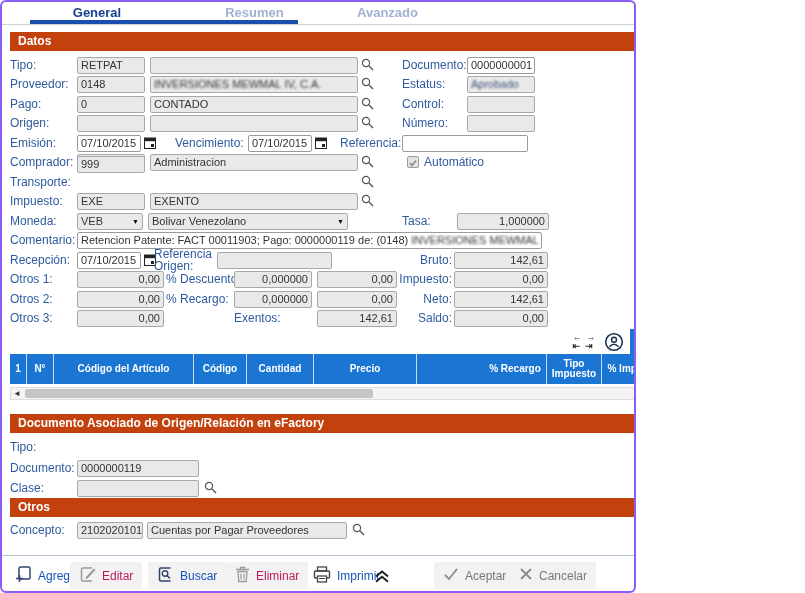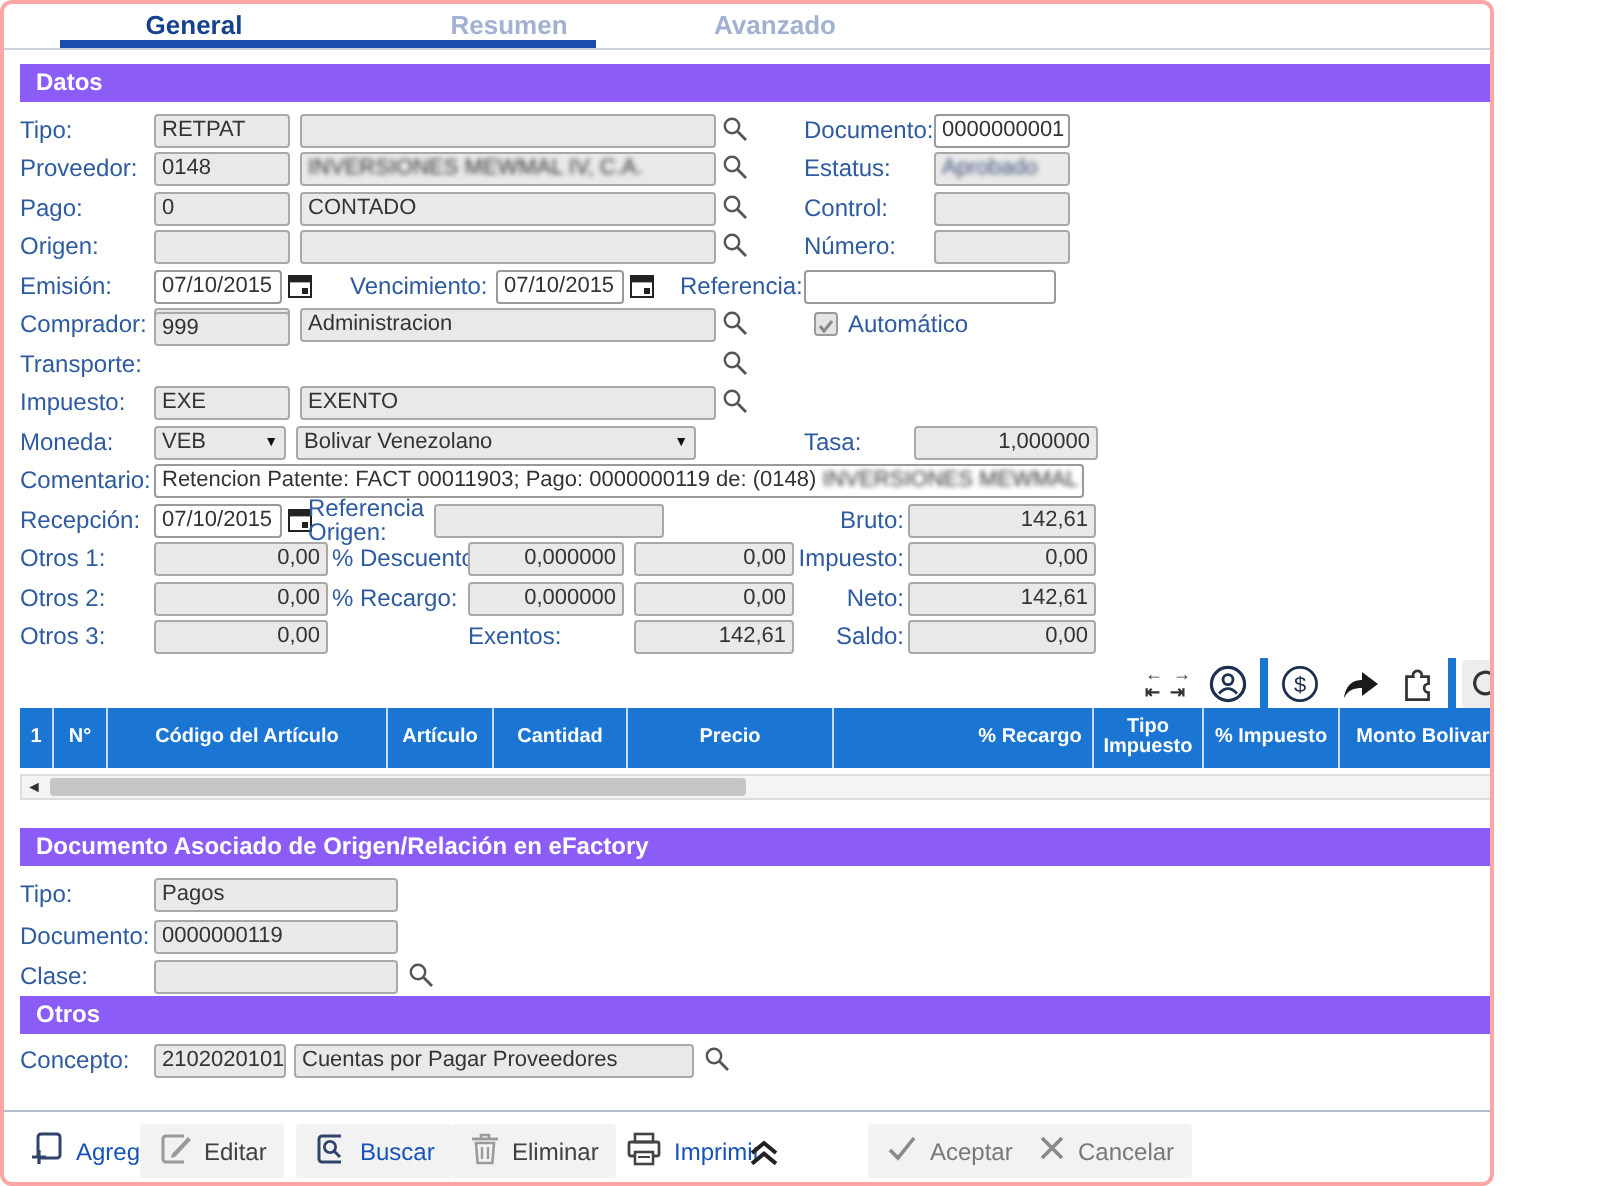--- a/index.html
+++ b/index.html
@@ -1,27 +1,27 @@
 <!DOCTYPE html>
 <html><head>
 <meta charset="utf-8">
 <style>
   html,body { margin:0; padding:0; background:#fff; font-family:"Liberation Sans", sans-serif; }
-  #app { position:relative; width:747px; height:593px; background:#fff; border:2px solid #fca5a5;
+  #app { position:relative; width:636px; height:593px; background:#fff; border:2px solid #8b5cf6;
          border-radius:6px; box-sizing:border-box; overflow:hidden; font-size:12px; color:#333; }
 
   
   .tab { position:absolute; top:3px; font-weight:bold; font-size:13px; text-align:center; cursor:pointer; }
   .tab.active { color:#16418c; }
   .tab.inactive { color:#a2b0d2; }
   .tab-underline { position:absolute; left:28px; top:18px; width:268px; height:4px; background:#1a4fae; }
   .tabstrip-line { position:absolute; left:0; top:22px; width:100%; height:1px; background:#ccd2dc; }
 
   
-  .sec { position:absolute; left:8px; height:19px; background:#8b5cf6; color:#fff; font-weight:bold;
+  .sec { position:absolute; left:8px; height:19px; background:#c2410c; color:#fff; font-weight:bold;
          font-size:12px; line-height:19px; padding-left:8px; box-sizing:border-box; }
 
   
   .lbl { position:absolute; color:#2e5b9f; font-size:12px; line-height:17px; white-space:nowrap; }
   .lbl.r { text-align:right; }
   .lbl.wrap2 { white-space:normal; line-height:12px; }
   .fld { position:absolute; height:17px; box-sizing:border-box; border:1px solid #9a9a9a; border-radius:2px;
          background:#fff; font-size:11px; line-height:15px; padding:0 3px; overflow:hidden; white-space:nowrap; }
   .fld.ro { background:#e9e9e9; border-color:#a8a8a8; }
   .fld.num { text-align:right; }
@@ -52,21 +52,21 @@
              border:1px solid #ddd; box-sizing:border-box; }
   .hscroll .thumb { position:absolute; left:14px; top:1px; width:348px; height:9px; background:#c5c5c5; border-radius:2px; }
   .hscroll .larr { position:absolute; left:2px; top:0; font-size:8px; line-height:11px; color:#333; cursor:pointer; }
   .hscroll .rarr { position:absolute; right:2px; top:0; font-size:8px; line-height:11px; color:#333; cursor:pointer; }
 
   
   .tb-sep { position:absolute; left:0; top:553px; width:100%; height:1px; background:#b6bfd0; }
   .btn { position:absolute; top:560px; height:27px; display:flex; align-items:center; gap:6px;
          padding:0 9px; font-size:12px; border-radius:2px; cursor:pointer; box-sizing:border-box; }
   .btn.gray { background:#f2f2f2; }
-  .t-blue { color:#1553b8; } .t-gray { color:#404040; } .t-dark { color:#777; }
+  .t-blue { color:#1553b8; } .t-gray { color:#be185d; } .t-dark { color:#777; }
 </style>
 </head>
 <body>
 
 <div id="app">
 
   <div class="tab active" style="left:50px;width:90px">General</div>
   <div class="tab inactive" style="left:205px;width:95px">Resumen</div>
   <div class="tab inactive" style="left:338px;width:95px">Avanzado</div>
   <div class="tab-underline"></div>
@@ -257,42 +257,41 @@
         <path d="M11 3 H4.5 A1.5 1.5 0 0 0 3 4.5 v11 A1.5 1.5 0 0 0 4.5 17 H11" fill="none" stroke="#333" stroke-width="1.6"></path>
         <line x1="8" y1="10" x2="16" y2="10" stroke="#333" stroke-width="1.6"></line>
         <polygon points="13,6.5 18.5,10 13,13.5" fill="#333"></polygon>
       </svg>
     </div>
 
   <div class="grid-head">
     <div class="th" style="left:0;width:17px">1</div>
     <div class="th" style="left:17px;width:27px">N°</div>
     <div class="th" style="left:44px;width:140px">Código del Artículo</div>
-    <div class="th" style="left:184px;width:53px">Artículo</div>
+    <div class="th" style="left:184px;width:53px">Código</div>
     <div class="th" style="left:237px;width:67px">Cantidad</div>
     <div class="th" style="left:304px;width:103px">Precio</div>
     <div class="th" style="left:474px;width:63px">% Recargo</div>
     <div class="th wrap" style="left:537px;width:55px">Tipo Impuesto</div>
     <div class="th" style="left:592px;width:68px">% Impuesto</div>
     <div class="th" style="left:660px;width:84px">Monto Bolivar</div>
     <div class="th" style="left:744px;width:23px;border-right:none"></div>
   </div>
   <div class="vscroll">
     <span>▲</span>
     <span>▼</span>
   </div>
   <div class="hscroll">
     <span class="larr">◄</span>
     <div class="thumb"></div>
     <span class="rarr">►</span>
   </div>
 
   <div class="sec" style="top:412px;width:789px">Documento Asociado de Origen/Relación en eFactory</div>
   <div class="lbl" style="left:8px;top:437px">Tipo:</div>
-  <div class="fld ro" style="left:75px;top:437px;width:122px"><span>Pagos</span></div>
   <div class="lbl" style="left:8px;top:458px">Documento:</div>
   <div class="fld ro" style="left:75px;top:458px;width:122px"><span>0000000119</span></div>
   <div class="lbl" style="left:8px;top:478px">Clase:</div>
   <div class="fld ro" style="left:75px;top:478px;width:122px"><span></span></div>
   <div class="ico" style="left:202px;top:479px"><svg width="13" height="13" viewBox="0 0 13 13">
         <circle cx="5" cy="5" r="3.6" fill="none" stroke="#555" stroke-width="1.2"></circle>
         <line x1="7.8" y1="7.8" x2="12" y2="12" stroke="#555" stroke-width="1.4"></line>
       </svg></div>
 
   <div class="sec" style="top:496px;width:789px">Otros</div>

